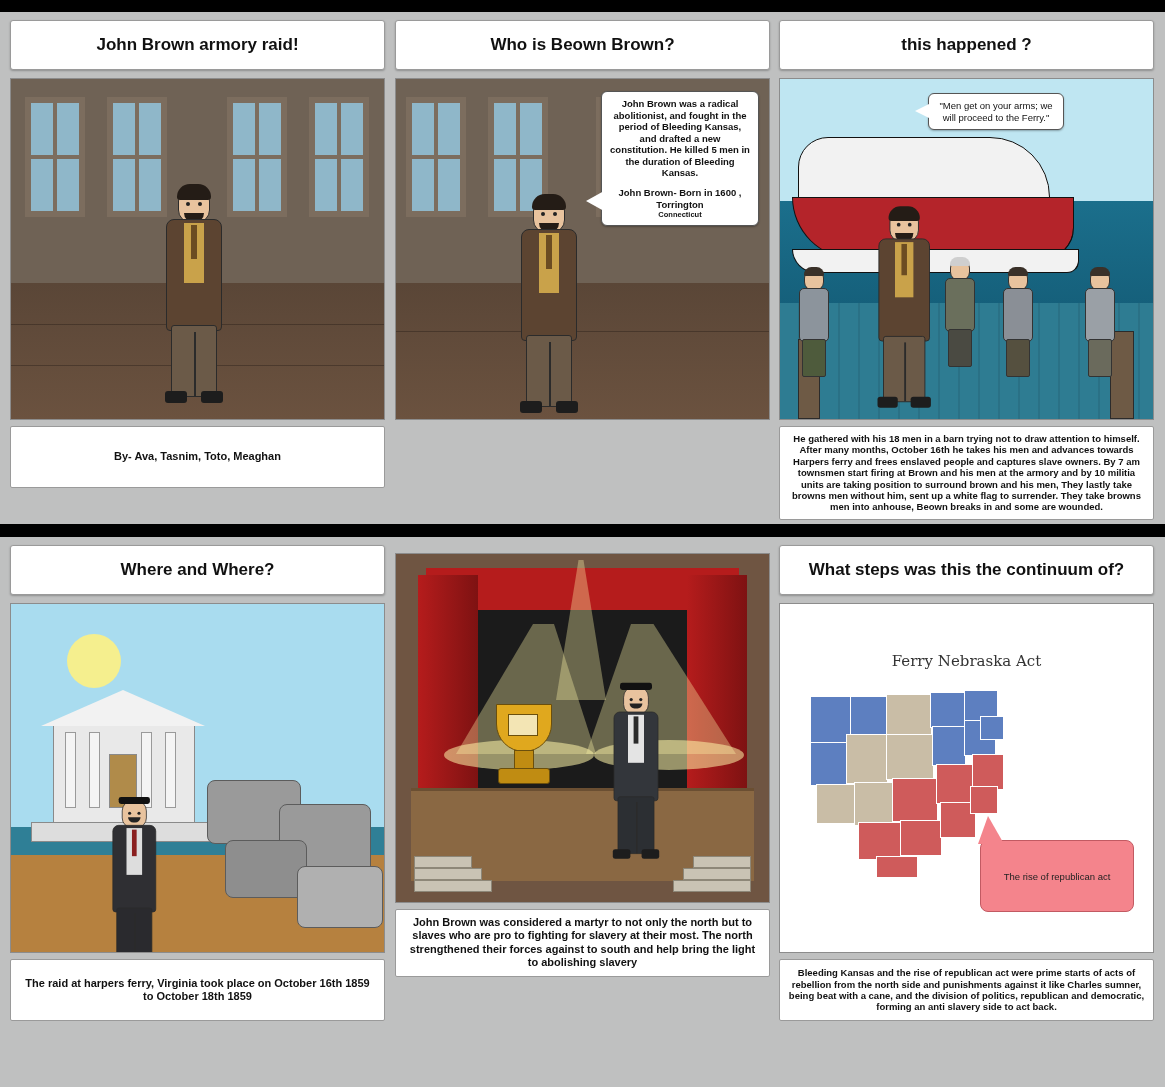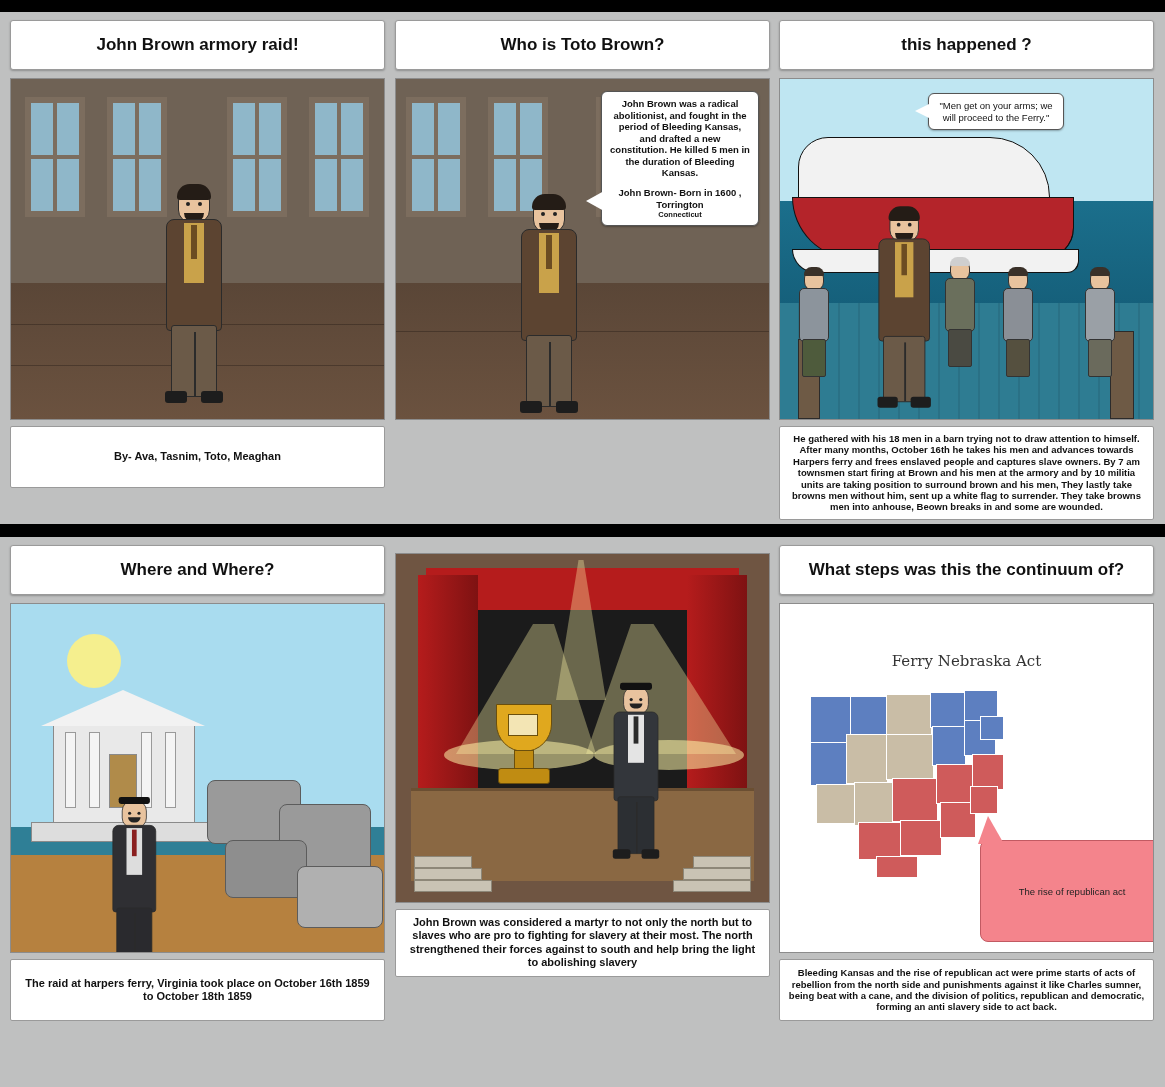--- a/index.html
+++ b/index.html
@@ -110,21 +110,21 @@
   .trophy-cup{position:absolute;background:#e0a81e;border:1px solid #6b4f0c;border-radius:0 0 40px 40px;}
   .trophy-base{position:absolute;background:#c08c12;border:1px solid #6b4f0c;}
   .steps{position:absolute;background:#c9c3b4;border:1px solid #8d8778;}
 
   
   .map-bg{position:absolute;left:0;top:0;right:0;bottom:0;background:#fff;}
   .map-title{position:absolute;left:0;right:0;text-align:center;font-size:15px;color:#333;
      font-family:"DejaVu Serif",serif;}
   .state{position:absolute;border:1px solid #fff;}
   .pinkbubble{position:absolute;background:#f4848c;border:1px solid #c25a62;border-radius:8px;
-     font-size:9.5px;color:#222;display:flex;align-items:center;justify-content:center;text-align:center;padding:21px;}
+     font-size:9.5px;color:#222;display:flex;align-items:center;justify-content:center;text-align:center;padding:6px;}
 </style>
 </head>
 <body>
 
 <div class="board">
 
   <div class="row row1">
 
     <div class="cell c1">
       <div class="title">John Brown armory raid!</div>
@@ -149,21 +149,21 @@
           <div class="fig-tie"></div>
           <div class="fig-legs"></div>
           <div class="fig-shoeL" style="left:6px;"></div>
           <div class="fig-shoeR" style="right:6px;"></div>
         </div>
       </div>
       <div class="caption plain">By- Ava, Tasnim, Toto, Meaghan</div>
     </div>
 
     <div class="cell c2">
-      <div class="title">Who is Toto Brown?</div>
+      <div class="title">Who is Beown Brown?</div>
       <div class="art">
         <div class="room-wall"></div>
         <div class="room-floor"></div>
         <div class="floorline" style="top:74%;"></div>
         <div class="window" style="left:10px;"></div>
         <div class="window" style="left:92px;"></div>
         <div class="window" style="left:200px;"></div>
         <div class="figure" style="left:118px;top:118px;">
           <div class="fig-head">
             <div class="fig-eye" style="left:7px;"></div>

